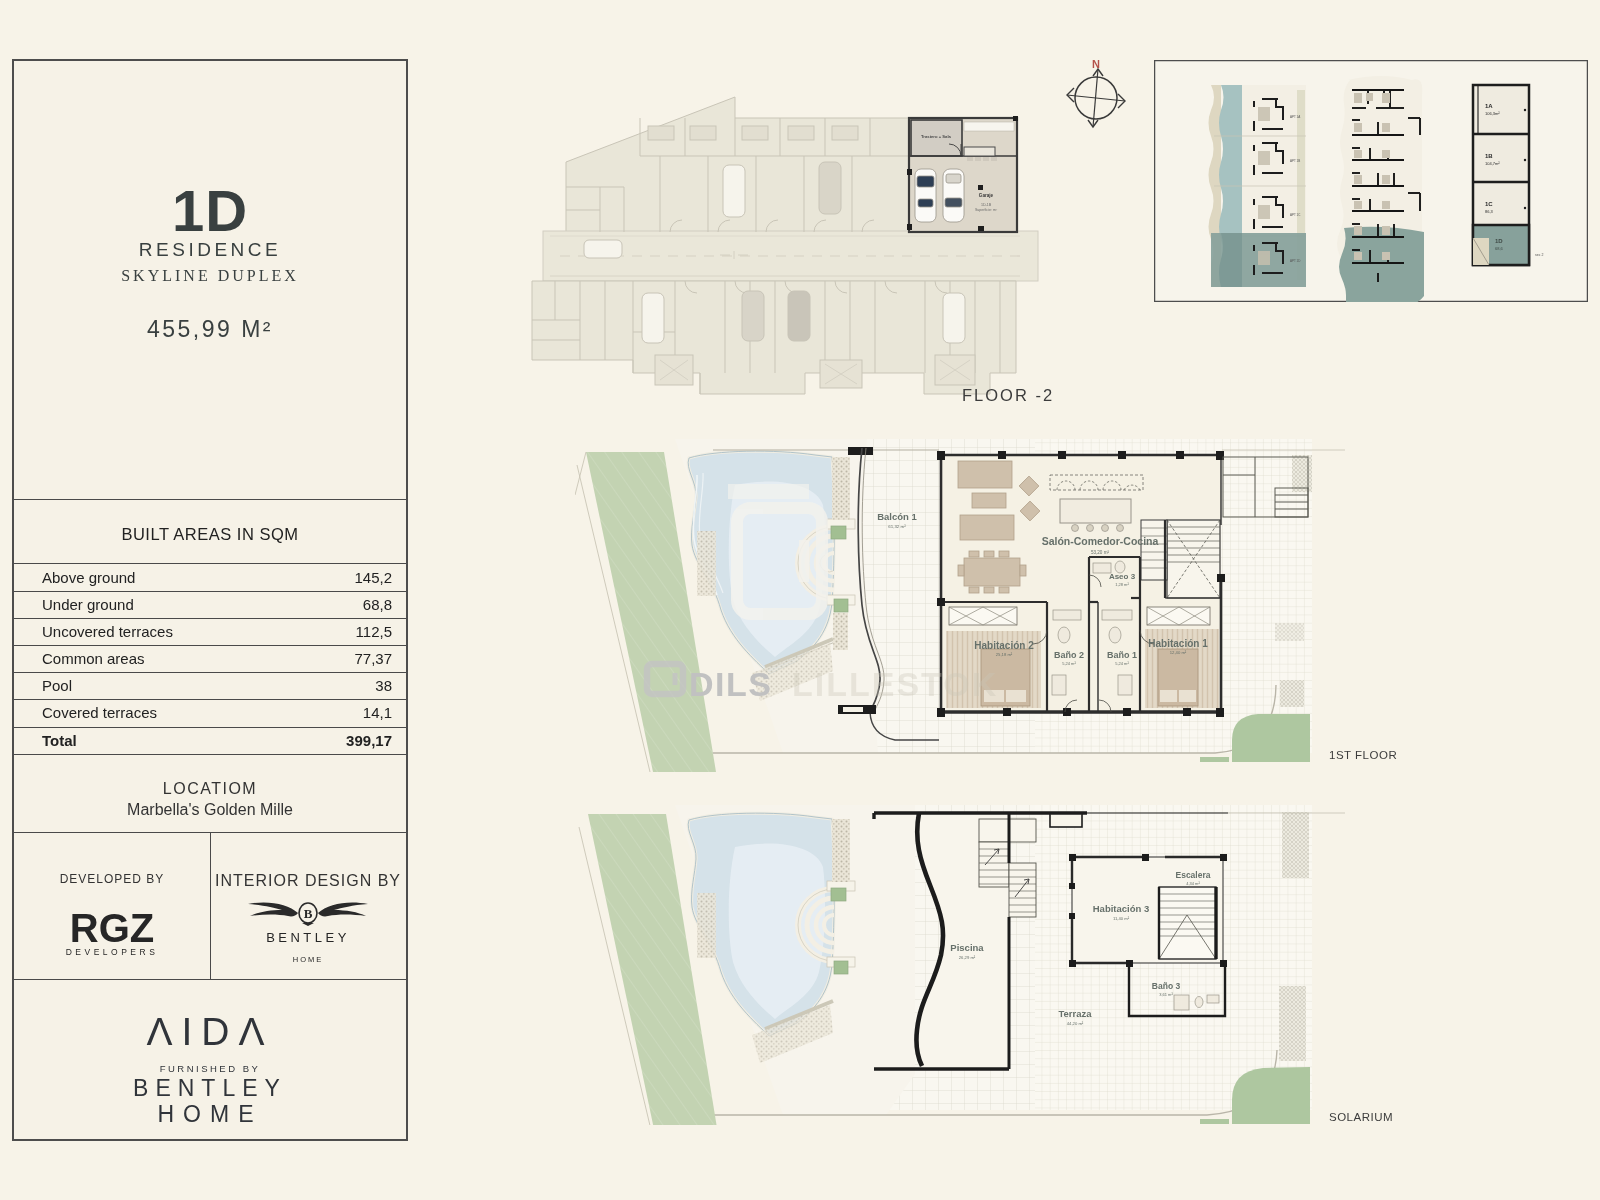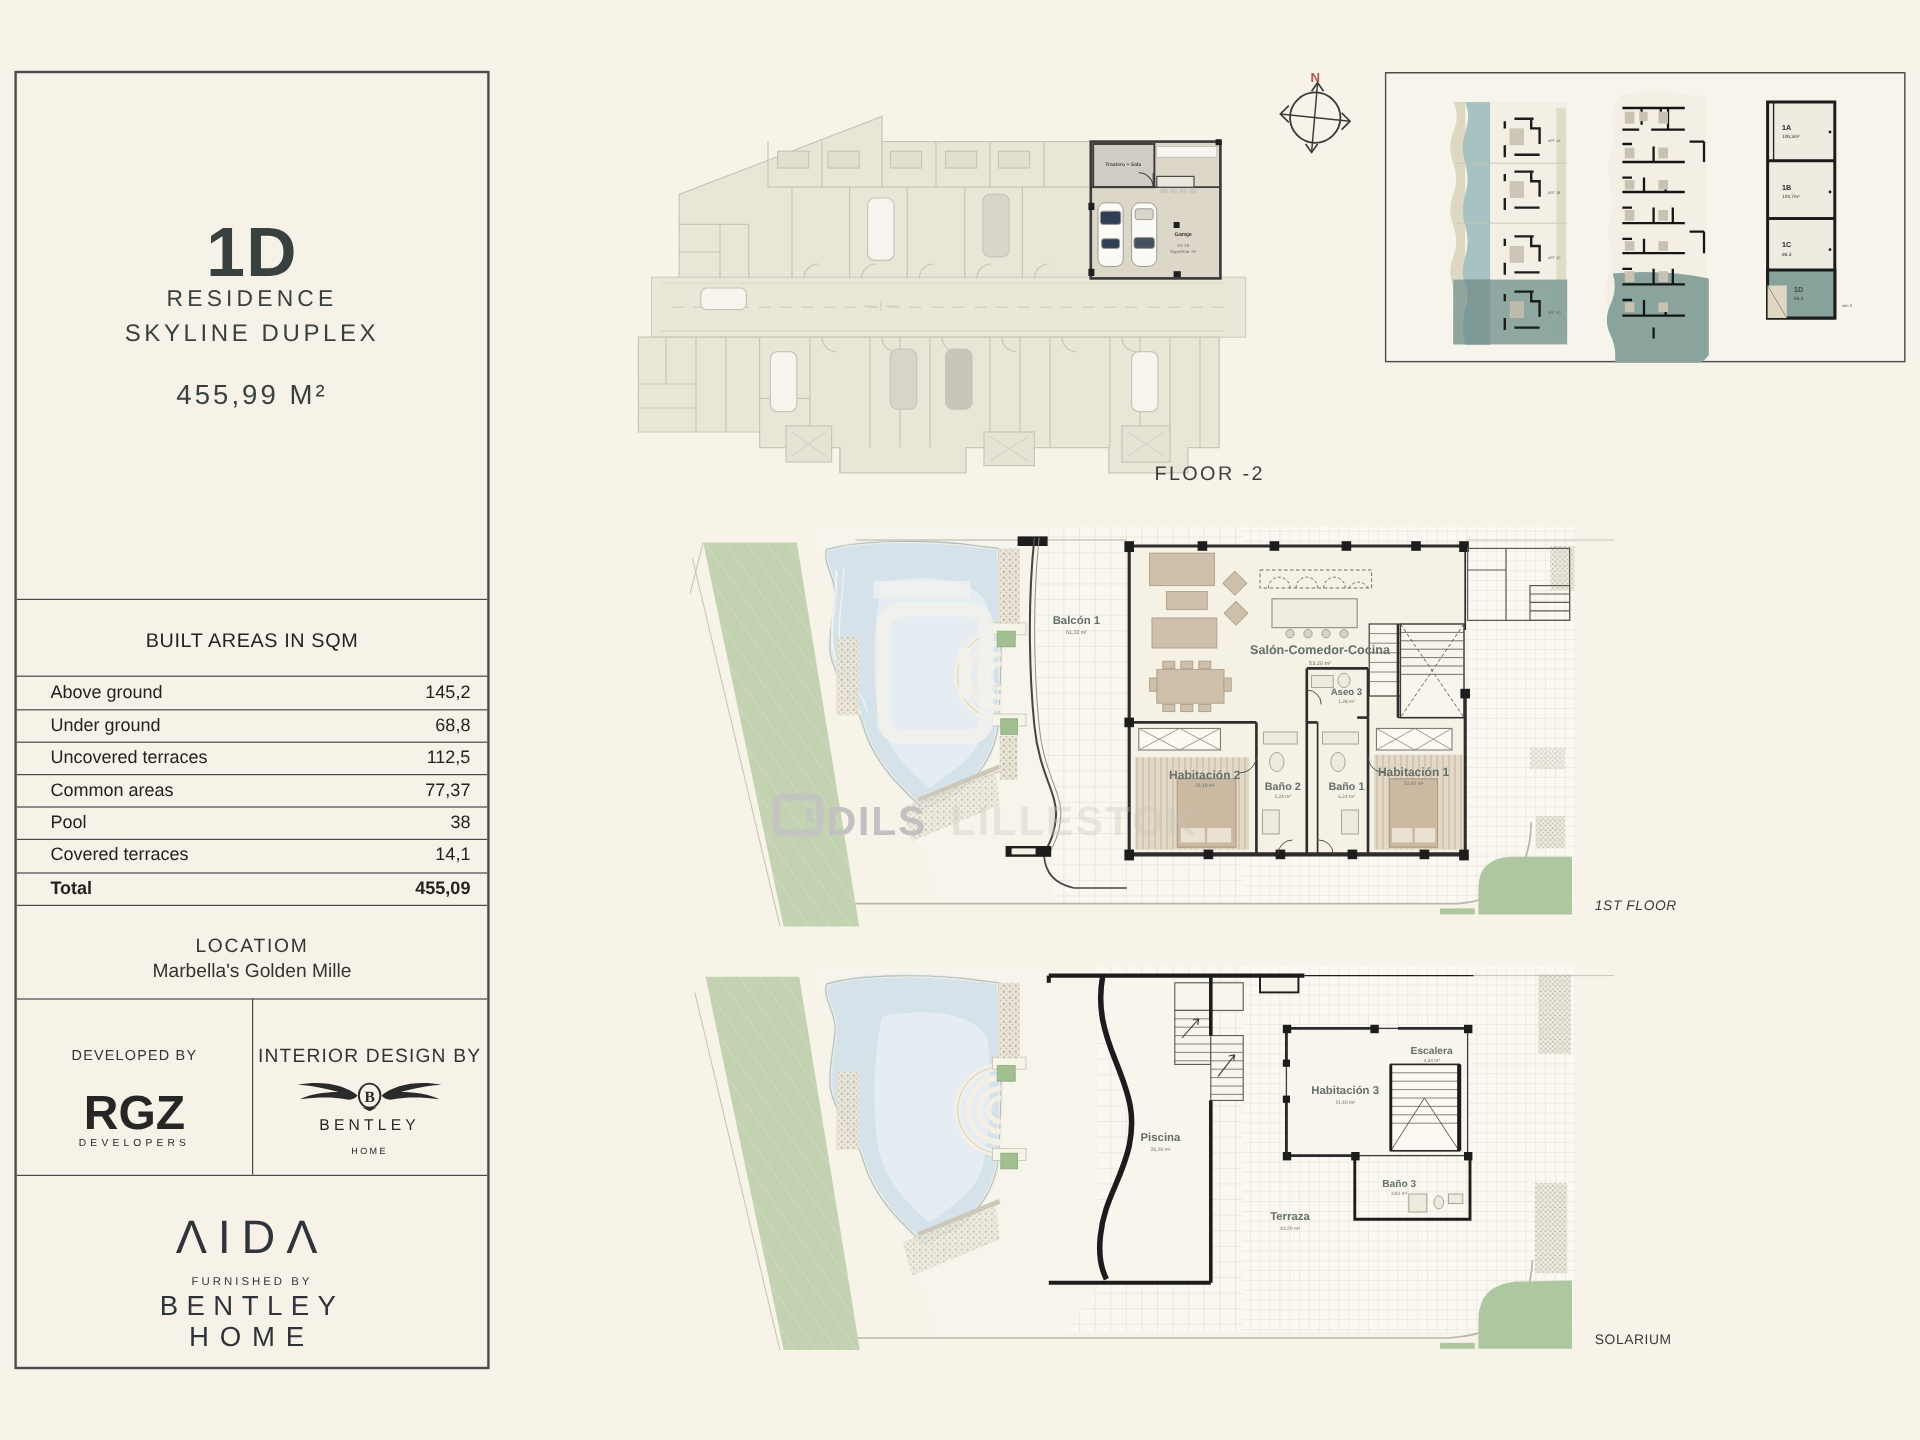--- a/index.html
+++ b/index.html
@@ -14,40 +14,40 @@
 .row .val{float:right;}
 .lbl{position:absolute;color:#3c3c3c;font-size:15px;letter-spacing:2px;}
 </style>
 </head>
 <body>
 <div id="page">
 
 <div id="panel">
   <div class="abs ctr" style="left:0;width:100%;top:116px;font-size:58px;font-weight:bold;letter-spacing:1px;color:#394040;">1D</div>
   <div class="abs ctr" style="left:0;width:100%;top:178px;font-size:19px;letter-spacing:3.5px;color:#394040;">RESIDENCE</div>
-  <div class="abs ctr" style="left:0;width:100%;top:206px;font-size:20px;letter-spacing:3px;color:#394040;">SKYLINE DUPLEX</div>
+  <div class="abs ctr" style="left:0;width:100%;top:206px;font-size:16px;letter-spacing:3px;color:#394040;font-family:Liberation Serif, serif;">SKYLINE DUPLEX</div>
   <div class="abs ctr" style="left:0;width:100%;top:255px;font-size:23px;letter-spacing:2.5px;color:#394040;">455,99 M²</div>
 
   <div class="hline" style="top:438px;"></div>
   <div class="abs ctr" style="left:0;width:100%;top:464px;font-size:16.5px;letter-spacing:0.5px;color:#222;">BUILT AREAS IN SQM</div>
   <div class="hline" style="top:502px;"></div>
 
   <div class="row" style="top:508px;">Above ground <span class="val">145,2</span></div>
   <div class="hline" style="top:530px;"></div>
   <div class="row" style="top:535px;">Under ground <span class="val">68,8</span></div>
   <div class="hline" style="top:557px;"></div>
   <div class="row" style="top:562px;">Uncovered terraces <span class="val">112,5</span></div>
   <div class="hline" style="top:584px;"></div>
   <div class="row" style="top:589px;">Common areas <span class="val">77,37</span></div>
   <div class="hline" style="top:611px;"></div>
   <div class="row" style="top:616px;">Pool <span class="val">38</span></div>
   <div class="hline" style="top:638px;"></div>
   <div class="row" style="top:643px;">Covered terraces <span class="val">14,1</span></div>
   <div class="hline" style="top:666px;"></div>
-  <div class="row" style="top:671px;font-weight:bold;">Total <span class="val">455,09</span></div>
+  <div class="row" style="top:671px;font-weight:bold;">Total <span class="val">399,17</span></div>
   <div class="hline" style="top:693px;"></div>
 
   <div class="abs ctr" style="left:0;width:100%;top:719px;font-size:16px;letter-spacing:1.5px;color:#333;">LOCATIOM</div>
   <div class="abs ctr" style="left:0;width:100%;top:740px;font-size:16px;color:#333;">Marbella's Golden Mille</div>
 
   <div class="hline" style="top:771px;"></div>
   <div class="abs" style="left:196px;top:771px;width:0;height:147px;border-left:1.5px solid #4a4a4a;"></div>
 
   <div class="abs ctr" style="left:0;width:196px;top:811px;font-size:12px;letter-spacing:1px;color:#333;">DEVELOPED BY</div>
   <div class="abs ctr" style="left:196px;width:196px;top:811px;font-size:16px;letter-spacing:1px;color:#333;">INTERIOR DESIGN BY</div>
@@ -568,21 +568,21 @@
   <text x="429" y="221" font-size="4.2">25,18 m²</text>
   <text x="494" y="223" font-size="9" font-weight="bold">Baño 2</text>
   <text x="494" y="230" font-size="4">5,24 m²</text>
   <text x="547" y="223" font-size="9" font-weight="bold">Baño 1</text>
   <text x="547" y="230" font-size="4">5,24 m²</text>
   <text x="603" y="212" font-size="10" font-weight="bold">Habitación 1</text>
   <text x="603" y="219" font-size="4.2">12,40 m²</text>
 </g>
 
 </svg>
-<div class="lbl" style="left:1329px;top:749px;font-size:11.5px;letter-spacing:0.5px;font-style:italic;">1ST FLOOR</div>
+<div class="lbl" style="left:1329px;top:749px;font-size:11.5px;letter-spacing:0.5px;">1ST FLOOR</div>
 
 <svg id="solarium" class="abs" style="left:575px;top:805px;" width="780" height="320" viewBox="0 0 780 320">
 
 <rect x="240" y="0" width="497" height="305" fill="url(#tilesB)"></rect>
 <rect x="460" y="0" width="277" height="305" fill="url(#tiles)"></rect>
 
 <path d="M100,0 L340,0 L340,269 L311,310 L208,310 Z" fill="#f7f4ec"></path>
 
 <path d="M95,310 L632,310 Q700,306 702,245" fill="none" stroke="#b9b5a8" stroke-width="1.4"></path>
 <path d="M657,319 L657,295 Q657,266 688,263 L735,262 L735,319 Z" fill="#aec7a0"></path>

